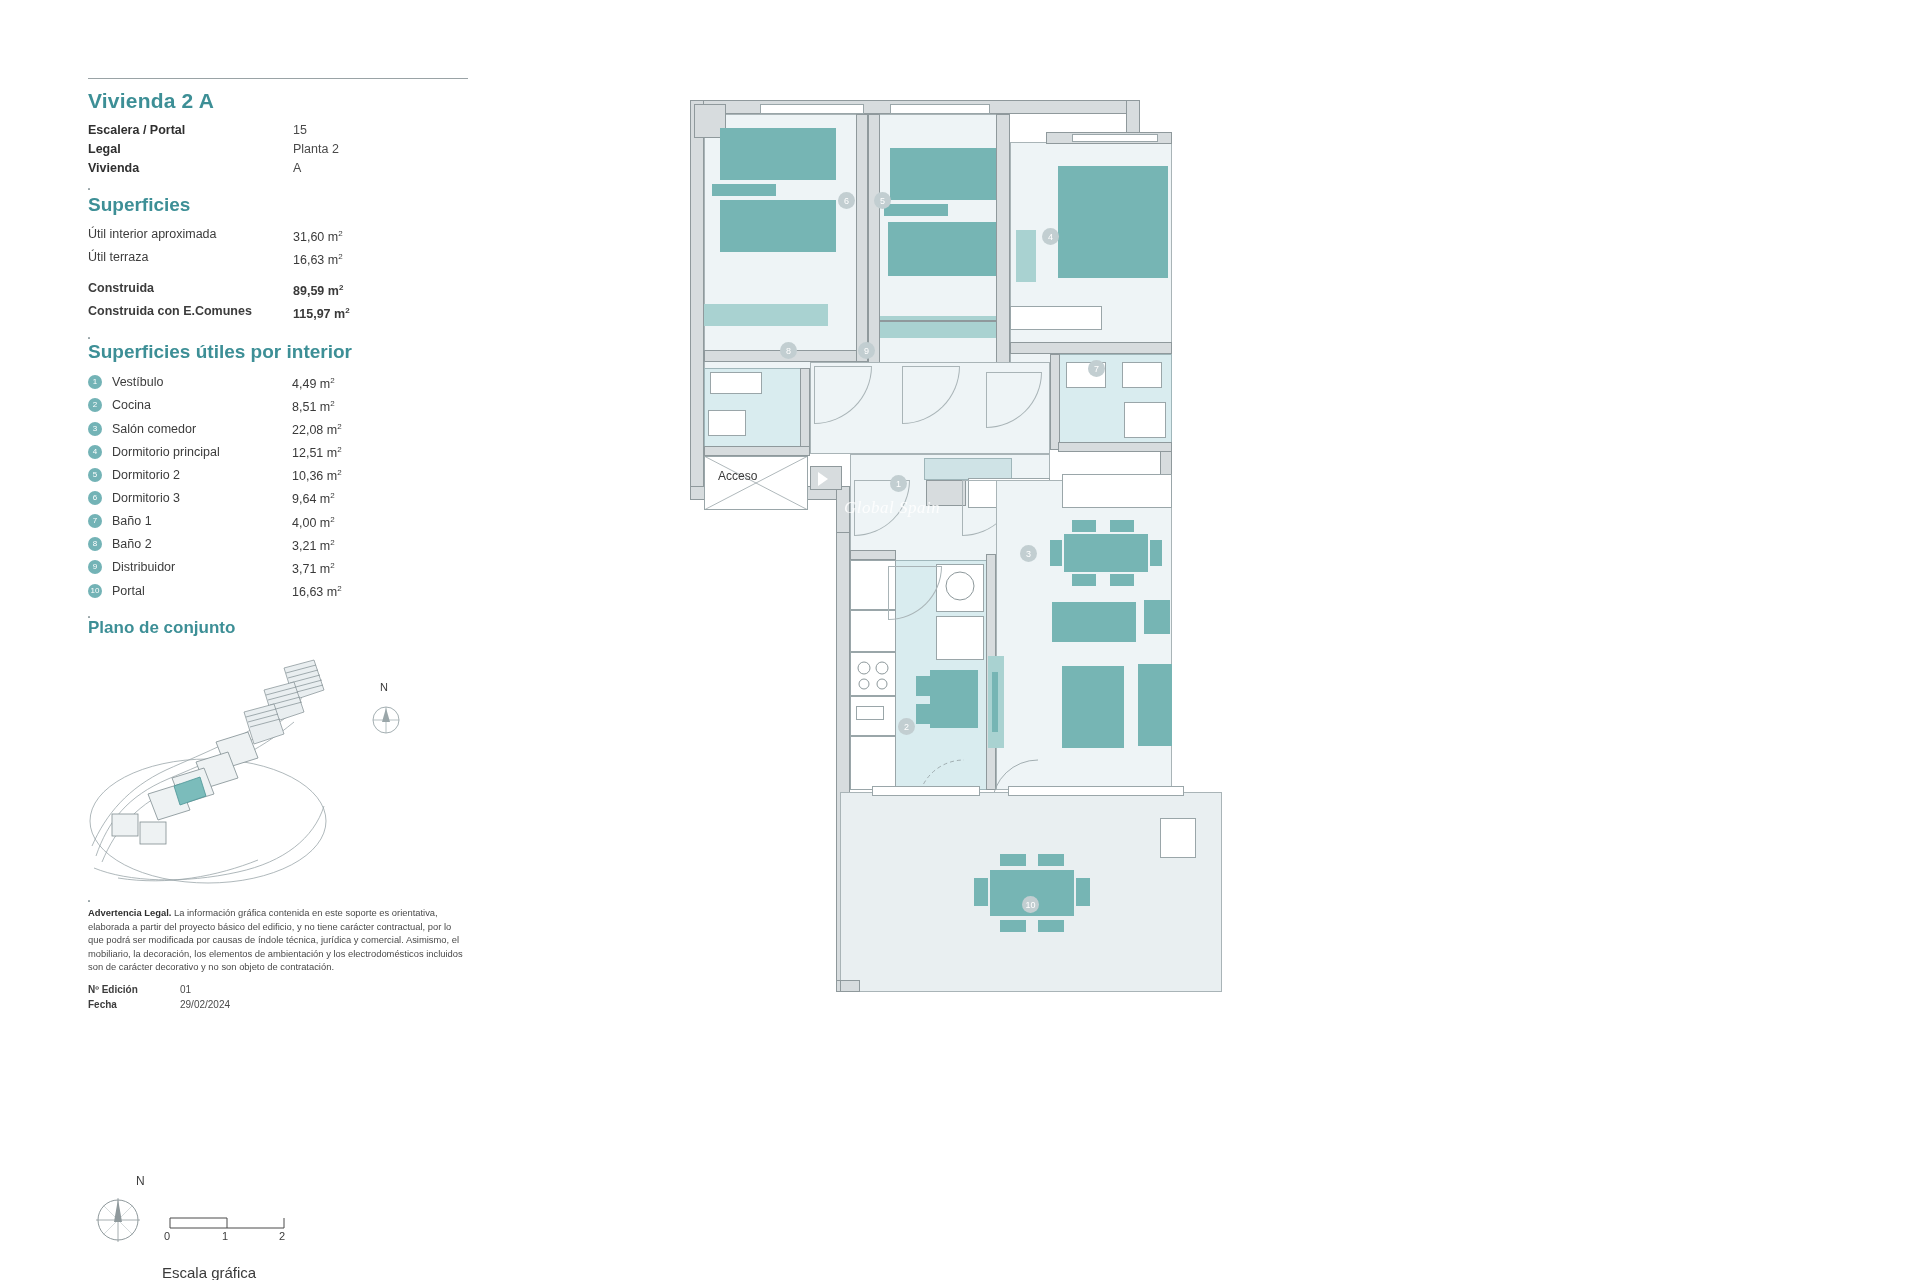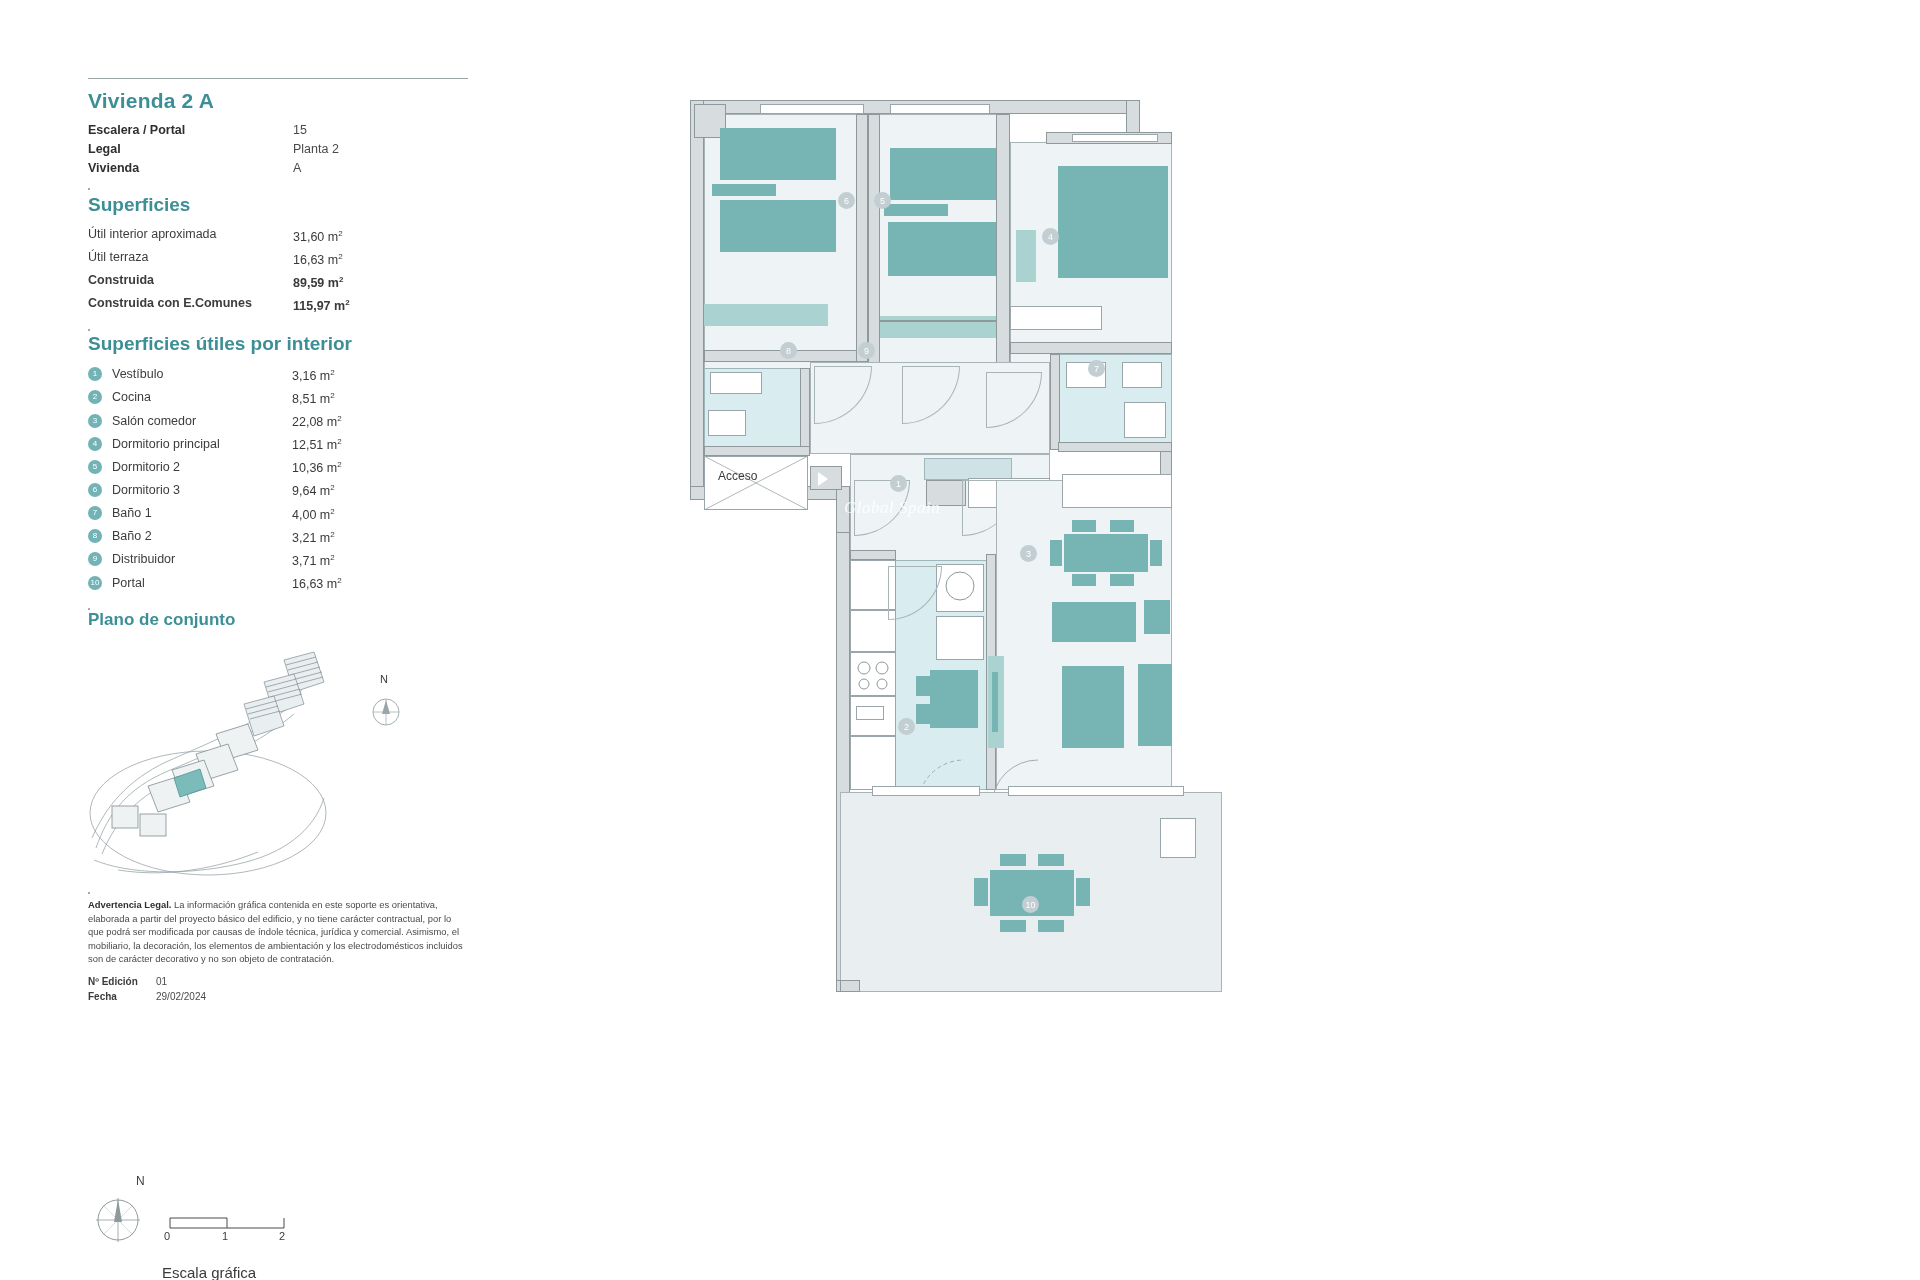--- a/index.html
+++ b/index.html
@@ -44,21 +44,21 @@
   .est-row .name{width:180px;}
   .est-row .area{color:#3a3a3a;}
 
   
   .siteplan{position:relative;height:250px;margin-top:6px;}
   .legal{
     font-size:9.4px;line-height:13.5px;color:#4a4a4a;margin-top:10px;
   }
   .legal b{color:#2f2f2f;}
   .edrow{display:flex;font-size:10px;line-height:15px;margin-top:8px;}
-  .edrow .k{width:68px;font-weight:bold;}
+  .edrow .k{width:92px;font-weight:bold;}
   .edrow .v{color:#4a4a4a;}
 
   
   .scalewrap{position:absolute;left:88px;top:1190px;width:320px;}
   .scale-label{font-size:15px;color:#3a3a3a;margin-top:10px;margin-left:74px;}
   .nlabel{font-size:12px;position:absolute;left:48px;top:-16px;}
 
   
   .plan{position:absolute;left:690px;top:80px;width:700px;height:1080px;}
 
@@ -119,37 +119,37 @@
     <div class="sec-h">Superficies</div>
 
     <div class="row">
       <div class="lbl">Útil interior aproximada</div>
       <div class="val"><span>31,60 m</span><sup>2</sup></div>
     </div>
     <div class="row">
       <div class="lbl">Útil terraza</div>
       <div class="val"><span>16,63 m</span><sup>2</sup></div>
     </div>
-    <div class="row bold" style="margin-top:0;">
+    <div class="row bold" style="margin-top:8px;">
       <div class="lbl">Construida</div>
       <div class="val"><span>89,59 m</span><sup>2</sup></div>
     </div>
     <div class="row bold">
       <div class="lbl">Construida con E.Comunes</div>
       <div class="val"><span>115,97 m</span><sup>2</sup></div>
     </div>
 
     <div class="rule thin" style="margin-top:12px;"></div>
 
     <div class="sec-h">Superficies útiles por interior</div>
 
     <div class="est-row">
       <div class="bullet">1</div>
       <div class="name">Vestíbulo</div>
-      <div class="area"><span>3,16 m</span><sup>2</sup></div>
+      <div class="area"><span>4,49 m</span><sup>2</sup></div>
     </div>
     <div class="est-row">
       <div class="bullet">2</div>
       <div class="name">Cocina</div>
       <div class="area"><span>8,51 m</span><sup>2</sup></div>
     </div>
     <div class="est-row">
       <div class="bullet">3</div>
       <div class="name">Salón comedor</div>
       <div class="area"><span>22,08 m</span><sup>2</sup></div>

